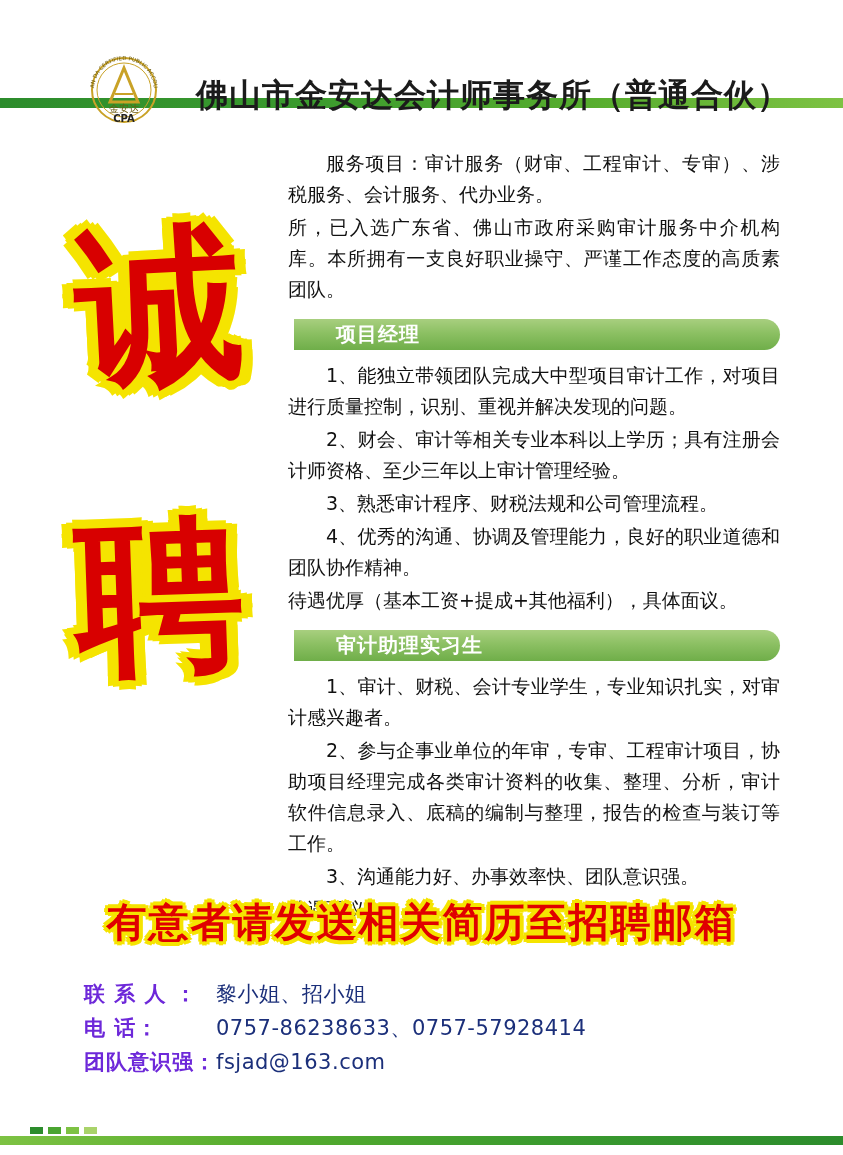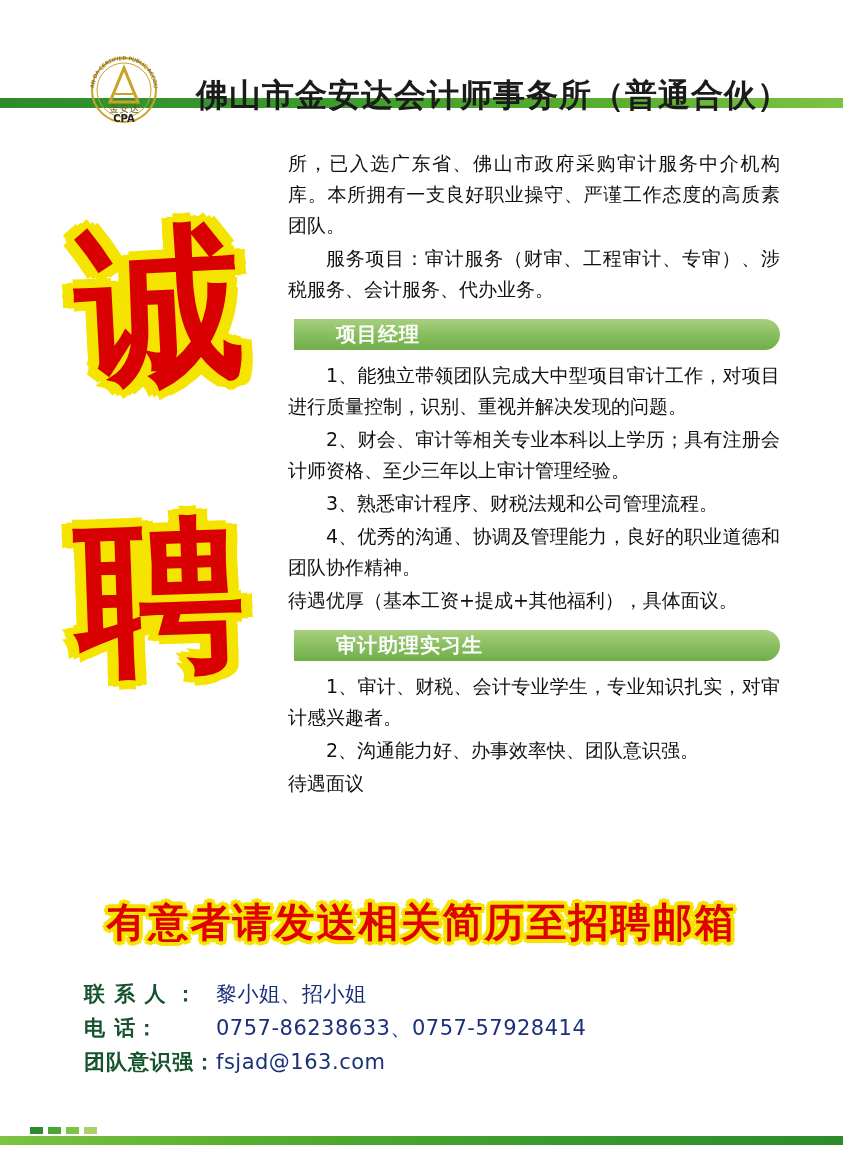--- a/index.html
+++ b/index.html
@@ -130,21 +130,21 @@
     top: 980px;
     width: 700px;
     font-family: "DejaVu Sans", sans-serif;
   }
   .contact-row {
     display: flex;
     align-items: baseline;
     margin-bottom: 6px;
   }
   .contact-label {
-    color: #14532d;
+    color: #6d28d9;
     font-weight: bold;
     font-size: 21px;
     width: 132px;
     letter-spacing: 1px;
   }
   .contact-value {
     color: #1b2f7a;
     font-size: 21px;
     letter-spacing: 0.5px;
   }
@@ -193,37 +193,38 @@
   </div>
 
   <div class="header-title">佛山市金安达会计师事务所（普通合伙）</div>
 </div>
 
 <div class="seal seal-1">诚</div>
 <div class="seal seal-2">聘</div>
 
 <div class="content">
 
+  <p class="para indent">服务项目：审计服务（财审、工程审计、专审）、涉税服务、会计服务、代办业务。</p>
   <p class="para">所，已入选广东省、佛山市政府采购审计服务中介机构库。本所拥有一支良好职业操守、严谨工作态度的高质素团队。</p>
-  <p class="para indent">服务项目：审计服务（财审、工程审计、专审）、涉税服务、会计服务、代办业务。</p>
 
   <div class="section-bar">
     <span class="bar-label">项目经理</span>
   </div>
   <p class="para indent">1、能独立带领团队完成大中型项目审计工作，对项目进行质量控制，识别、重视并解决发现的问题。</p>
   <p class="para indent">2、财会、审计等相关专业本科以上学历；具有注册会计师资格、至少三年以上审计管理经验。</p>
   <p class="para indent">3、熟悉审计程序、财税法规和公司管理流程。</p>
   <p class="para indent">4、优秀的沟通、协调及管理能力，良好的职业道德和团队协作精神。</p>
   <p class="para">待遇优厚（基本工资+提成+其他福利），具体面议。</p>
 
   <div class="section-bar">
     <span class="bar-label">审计助理实习生</span>
   </div>
   <p class="para indent">1、审计、财税、会计专业学生，专业知识扎实，对审计感兴趣者。</p>
-  <p class="para indent">2、沟通能力好、办事效率快、团队意识强。</p>
+  <p class="para indent">2、参与企事业单位的年审，专审、工程审计项目，协助项目经理完成各类审计资料的收集、整理、分析，审计软件信息录入、底稿的编制与整理，报告的检查与装订等工作。</p>
+  <p class="para indent">3、沟通能力好、办事效率快、团队意识强。</p>
   <p class="para">待遇面议</p>
 
 </div>
 
 <div class="banner">有意者请发送相关简历至招聘邮箱</div>
 
 <div class="contact">
   <div class="contact-row">
     <span class="contact-label">联 系 人 ：</span>
     <span class="contact-value">黎小姐、招小姐</span>

